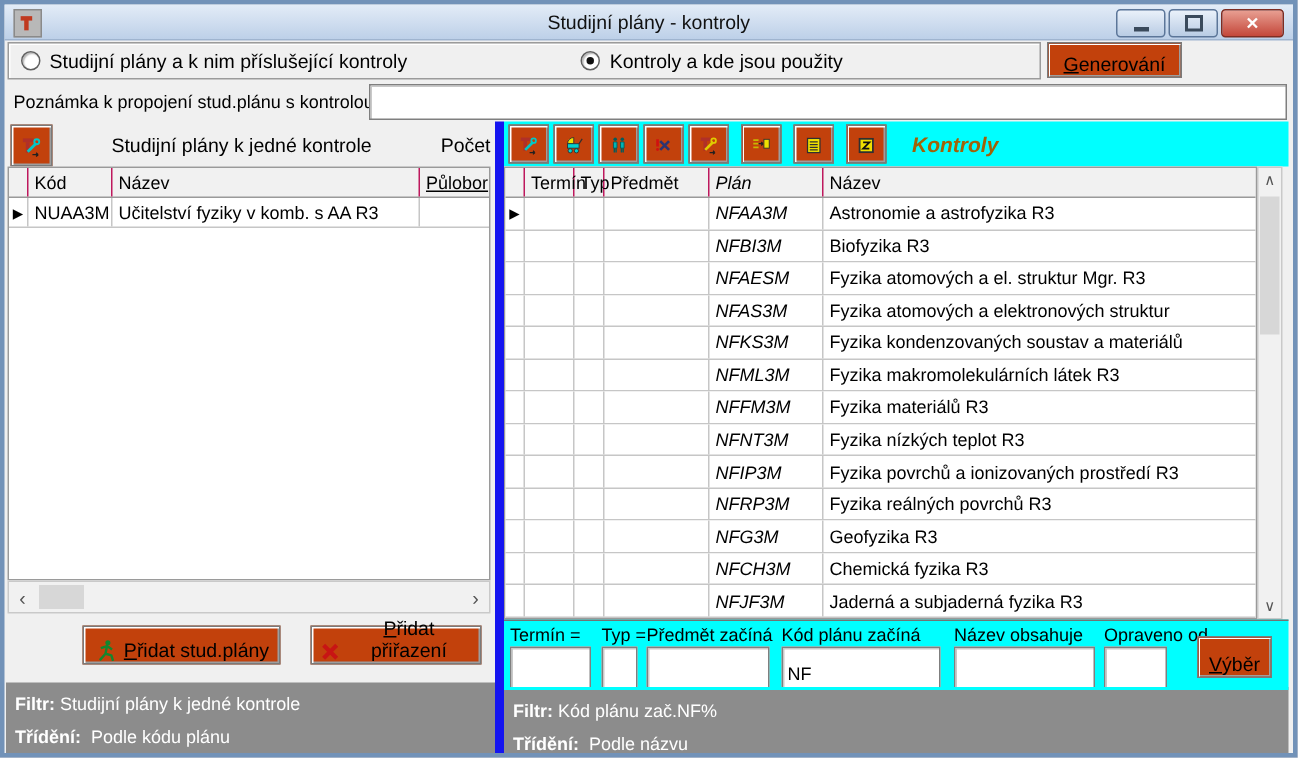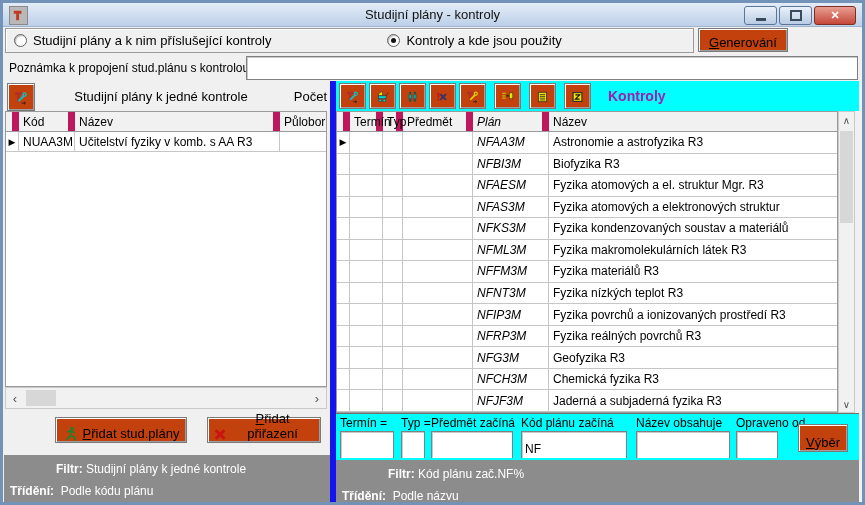--- a/index.html
+++ b/index.html
@@ -37,46 +37,46 @@
   #note-input{position:absolute;left:243px;top:53px;width:612px;height:24px;}
   
   .divider{position:absolute;left:327px;top:78px;width:6px;height:421px;background:#1414f0;}
   
   #left-toolbtn{position:absolute;left:4px;top:80px;width:28px;height:28px;}
   .lheader{position:absolute;left:38px;top:86px;width:240px;text-align:center;font-size:13px;color:#000;}
   .lcount{position:absolute;left:250px;top:86px;width:74px;text-align:right;font-size:13px;color:#000;}
   .lgrid{position:absolute;left:2px;top:108px;width:322px;height:276px;background:#fff;
     border:1px solid #9a9a9a;box-sizing:border-box;}
   .ghead{display:flex;background:#f1f1f1;height:19px;border-bottom:1px solid #9a9a9a;}
-  .ghead .c{border-right:7px solid #be185d;font-size:12px;display:flex;align-items:center;padding-left:4px;box-sizing:border-box;}
+  .ghead .c{border-right:1px solid #be185d;font-size:12px;display:flex;align-items:center;padding-left:4px;box-sizing:border-box;}
   .grow{display:flex;height:19px;border-bottom:1px solid #c6c6c6;background:#fff;}
   .grow .c{border-right:1px solid #c6c6c6;font-size:12px;display:flex;align-items:center;
     padding-left:4px;box-sizing:border-box;white-space:nowrap;overflow:hidden;}
   .c.sel{width:13px;padding-left:0;justify-content:center;font-size:9px;color:#000;}
-  .lc-kod{width:56px;} .lc-nazev{width:205px;} .lc-pulobor{flex:1;border-right:none!important;}
+  .lc-kod{width:56px;} .lc-nazev{width:205px;} .lc-pulobor{flex:1;border-right:none!important;text-decoration:underline;}
   .hscroll{position:absolute;left:2px;top:384px;width:322px;height:22px;background:#f1f1f1;
     border:1px solid #c9c9c9;box-sizing:border-box;display:flex;align-items:center;}
   .sarrow{width:18px;height:100%;display:flex;align-items:center;justify-content:center;
     color:#555;font-size:13px;}
   .hthumb{width:30px;height:16px;background:#d7d7d7;margin-left:2px;}
   .hspacer{flex:1;}
   #btn-add{position:absolute;left:52px;top:414px;width:132px;height:26px;}
   #btn-remove{position:absolute;left:204px;top:414px;width:114px;height:26px;}
   .statusbar{position:absolute;background:#8c8c8c;color:#fff;font-size:12px;}
   .statusbar .line{position:absolute;left:6px;white-space:nowrap;}
   .statusbar b{font-weight:bold;}
   #lstatus{left:1px;top:452px;width:326px;height:47px;}
   #rstatus{left:333px;top:455px;width:523px;height:44px;border-top:2px solid #00ffff;box-sizing:border-box;}
-  .line.l1{top:7px;margin-left:46px;} .line.l2{top:29px;}
+  .line.l1{top:7px;} .line.l2{top:29px;}
   
   .rtoolbar{position:absolute;left:333px;top:78px;width:523px;height:30px;background:#00ffff;
     display:flex;align-items:center;padding-left:3px;box-sizing:border-box;}
   .tbtn{width:27px;height:26px;margin-right:3px;flex:none;}
   .gapL{margin-left:5px;}
-  .rtitle{font-size:14px;font-weight:bold;color:#a21caf;margin-left:14px;}
+  .rtitle{font-size:14px;font-weight:bold;color:#a16207;margin-left:14px;font-style:italic;}
   .rgrid{position:absolute;left:333px;top:108px;width:502px;height:302px;background:#fff;
     border:1px solid #9a9a9a;box-sizing:border-box;display:flex;flex-direction:column;}
   .rgrid .ghead{flex:none;}
   .rbody{flex:1;display:flex;flex-direction:column;}
   .rbody .grow{flex:1;height:auto;}
   .rc-termin{width:33px;} .rc-typ{width:20px;} .rc-predmet{width:70px;} .rc-plan{width:76px;font-style:italic;}
   .rc-nazev{flex:1;border-right:none!important;}
   .vscroll{position:absolute;left:835px;top:108px;width:17px;height:302px;background:#f1f1f1;
     border:1px solid #c9c9c9;box-sizing:border-box;display:flex;flex-direction:column;align-items:center;}
   .vsarrow{height:16px;width:100%;display:flex;align-items:center;justify-content:center;color:#555;font-size:10px;}

